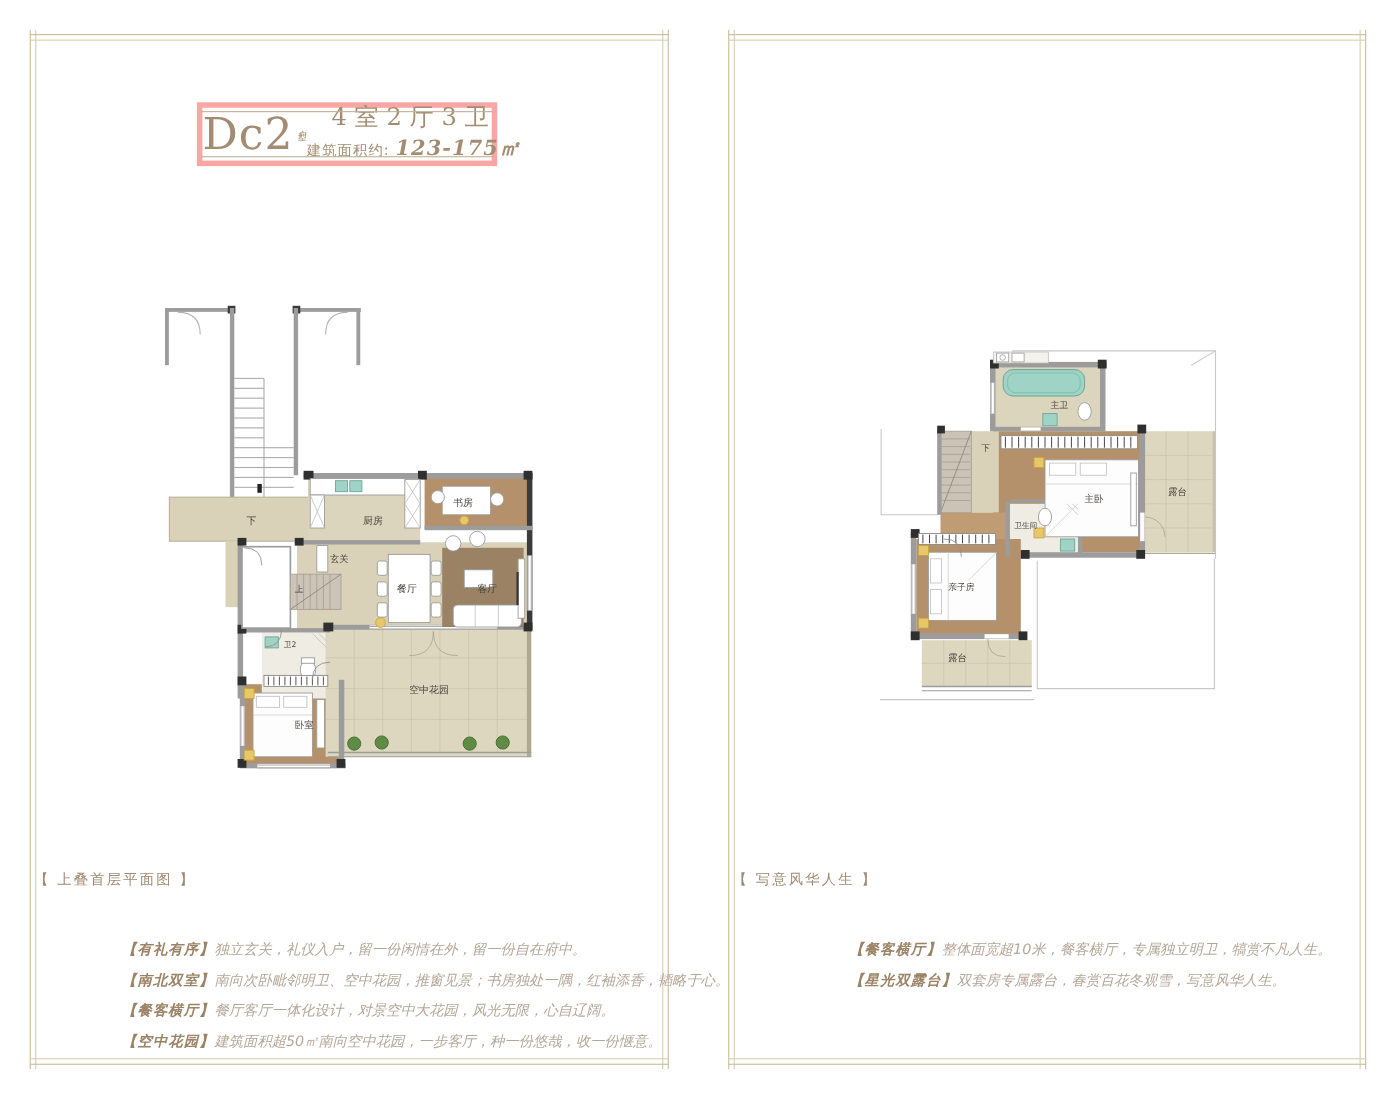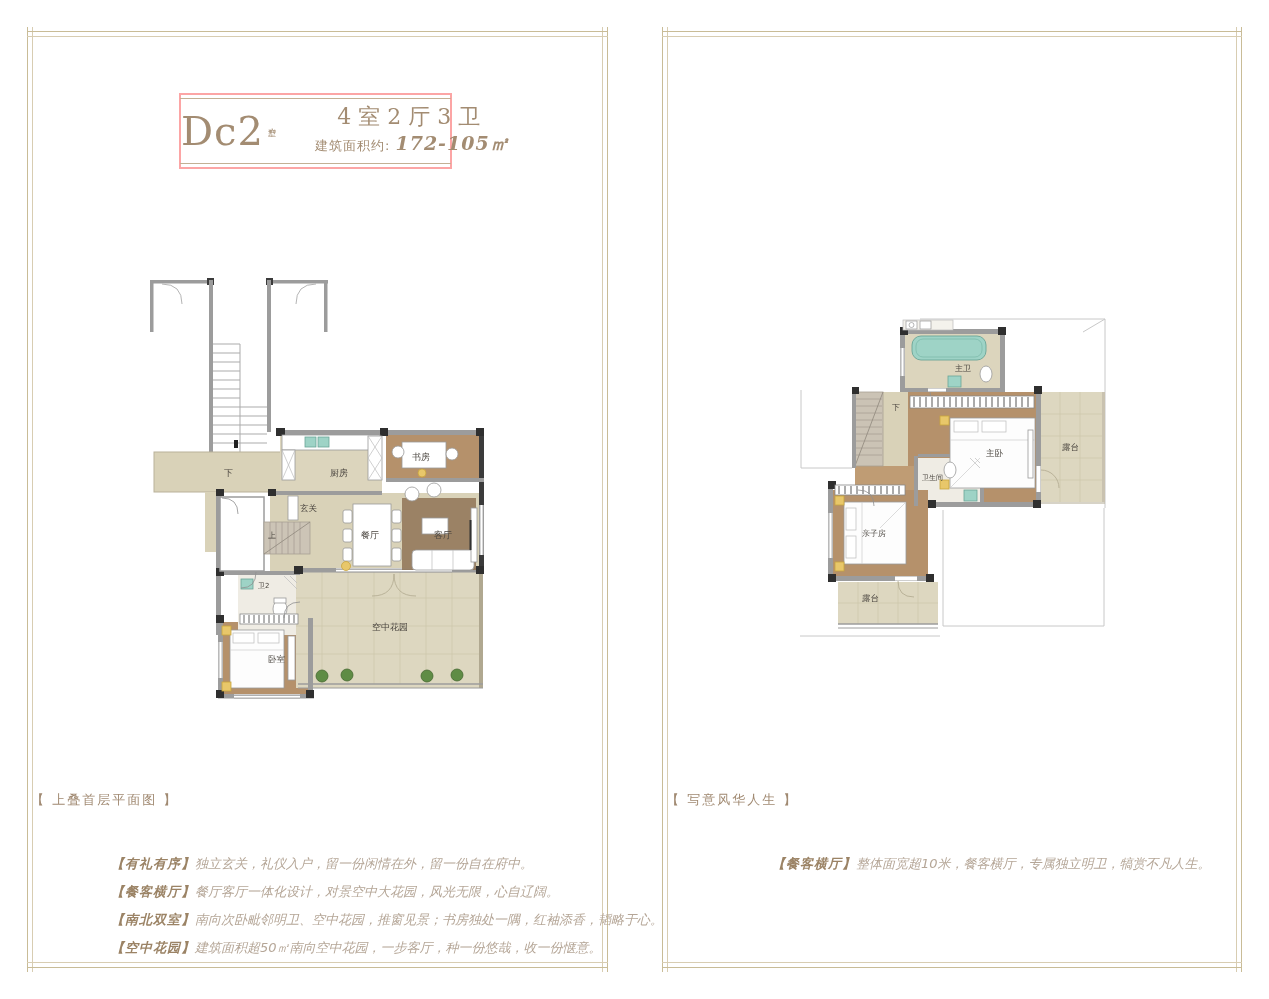--- a/index.html
+++ b/index.html
@@ -14,30 +14,30 @@
   .fv,.fh{position:absolute;}
   .fv{top:0;bottom:0;width:1px;}
   .fh{left:0;right:0;height:1px;}
   .f-outer{background:#c9bc97;}
   .f-inner{background:#d8cdb2;}
   .fv.v1{left:0;} .fv.v2{left:5px;} .fv.v3{right:5px;} .fv.v4{right:0;}
   .fh.h1{top:4px;} .fh.h2{top:9px;} .fh.h3{bottom:9px;} .fh.h4{bottom:4px;}
 
   
   .title-block{
-    position:absolute;left:152px;top:66px;width:273px;height:76px;
-    border:2px solid #fca5a5;display:flex;box-sizing:border-box;background:#fff;justify-content:space-between;
+    position:absolute;left:152px;top:66px;width:273px;height:58px;
+    border:5px solid #fca5a5;display:flex;box-sizing:border-box;background:#fff;justify-content:space-between;
   }
   .tb-line{position:absolute;left:-1px;right:-1px;height:0;border-top:1px solid #c3b094;}
   .tb-line-top{top:3px;} .tb-line-bottom{bottom:3px;}
   .tb-left{width:104px;display:flex;align-items:center;justify-content:center;position:relative;}
   .tb-code{font-family:"DejaVu Serif","Liberation Serif",serif;font-size:40px;color:#a38c72;line-height:1;letter-spacing:1px;}
   .tb-code-suffix{writing-mode:vertical-rl;font-size:8px;color:#a38c72;letter-spacing:2px;margin-left:1px;margin-top:-16px;}
   .tb-divider{width:1px;background:#c3b094;margin:4px 0;}
-  .tb-right{flex:1;display:flex;flex-direction:column;align-items:center;justify-content:center;margin-left:39px;}
+  .tb-right{flex:1;display:flex;flex-direction:column;align-items:center;justify-content:center;}
   .tb-rooms{font-family:"DejaVu Serif","Liberation Serif",serif;font-size:22px;color:#a38c72;letter-spacing:7px;line-height:1.1;white-space:nowrap;}
   .tb-area{color:#a38c72;white-space:nowrap;margin-top:1px;}
   .tb-area-label{font-size:13px;letter-spacing:1px;}
   .tb-area-value{font-family:"DejaVu Serif","Liberation Serif",serif;font-size:19px;font-weight:bold;font-style:italic;letter-spacing:1px;}
 
   .caption{position:absolute;top:764px;left:4px;width:100%;
     font-size:13px;color:#a18a72;letter-spacing:2px;}
 
   .features{position:absolute;top:823px;font-style:italic;}
   .panel-left .features{left:84px;}
@@ -67,21 +67,21 @@
   <div class="title-block">
     <div class="tb-line tb-line-top"></div>
     <div class="tb-line tb-line-bottom"></div>
     <div class="tb-left">
       <span class="tb-code">Dc2</span>
       <span class="tb-code-suffix">户型</span>
     </div>
     <div class="tb-divider"></div>
     <div class="tb-right">
       <div class="tb-rooms">4室2厅3卫</div>
-      <div class="tb-area"><span class="tb-area-label">建筑面积约: </span><span class="tb-area-value">172-105㎡</span></div>
+      <div class="tb-area"><span class="tb-area-label">建筑面积约: </span><span class="tb-area-value">123-175㎡</span></div>
     </div>
   </div>
 
   <svg class="plan plan-1" width="340" height="430" viewBox="0 0 340 430">
 
     <g>
       <rect x="0" y="10" width="60" height="3.5" fill="#9c9c9c"></rect>
       <rect x="120" y="10" width="58" height="3.5" fill="#9c9c9c"></rect>
       <rect x="0" y="10" width="3.5" height="52" fill="#9c9c9c"></rect>
       <rect x="174" y="10" width="3.5" height="52" fill="#9c9c9c"></rect>
@@ -307,22 +307,22 @@
         <circle cx="307" cy="405" r="6" fill="#5f8c45" stroke="#456831" stroke-width="0.8"></circle>
       </g>
       <text x="222" y="360" font-size="9" fill="#6a645c">空中花园</text>
     </g>
   </svg>
 
   <div class="caption">【 上叠首层平面图 】</div>
 
   <div class="features">
     <div class="feature"><span class="feat-label">【有礼有序】</span><span class="feat-text">独立玄关，礼仪入户，留一份闲情在外，留一份自在府中。</span></div>
+    <div class="feature"><span class="feat-label">【南北双室】</span><span class="feat-text">南向次卧毗邻明卫、空中花园，推窗见景；书房独处一隅，红袖添香，韬略于心。</span></div>
     <div class="feature"><span class="feat-label">【餐客横厅】</span><span class="feat-text">餐厅客厅一体化设计，对景空中大花园，风光无限，心自辽阔。</span></div>
-    <div class="feature"><span class="feat-label">【南北双室】</span><span class="feat-text">南向次卧毗邻明卫、空中花园，推窗见景；书房独处一隅，红袖添香，韬略于心。</span></div>
     <div class="feature"><span class="feat-label">【空中花园】</span><span class="feat-text">建筑面积超50㎡南向空中花园，一步客厅，种一份悠哉，收一份惬意。</span></div>
   </div>
 </div>
 
 <div class="panel panel-right">
   <div class="fv v1 f-outer"></div>
   <div class="fv v2 f-inner"></div>
   <div class="fv v3 f-inner"></div>
   <div class="fv v4 f-outer"></div>
   <div class="fh h1 f-outer"></div>
@@ -513,14 +513,15 @@
     <g>
       <path d="M98,263 Q98,279 114,279" fill="none" stroke="#b0a88e" stroke-width="0.8"></path>
       <text x="62" y="283" font-size="8.5" fill="#6a645c">露台</text>
     </g>
   </svg>
 
   <div class="caption">【 写意风华人生 】</div>
 
   <div class="features">
     <div class="feature"><span class="feat-label">【餐客横厅】</span><span class="feat-text">整体面宽超10米，餐客横厅，专属独立明卫，犒赏不凡人生。</span></div>
+    <div class="feature"><span class="feat-label">【星光双露台】</span><span class="feat-text">双套房专属露台，春赏百花冬观雪，写意风华人生。</span></div>
   </div>
 </div>
 
 </body></html>

